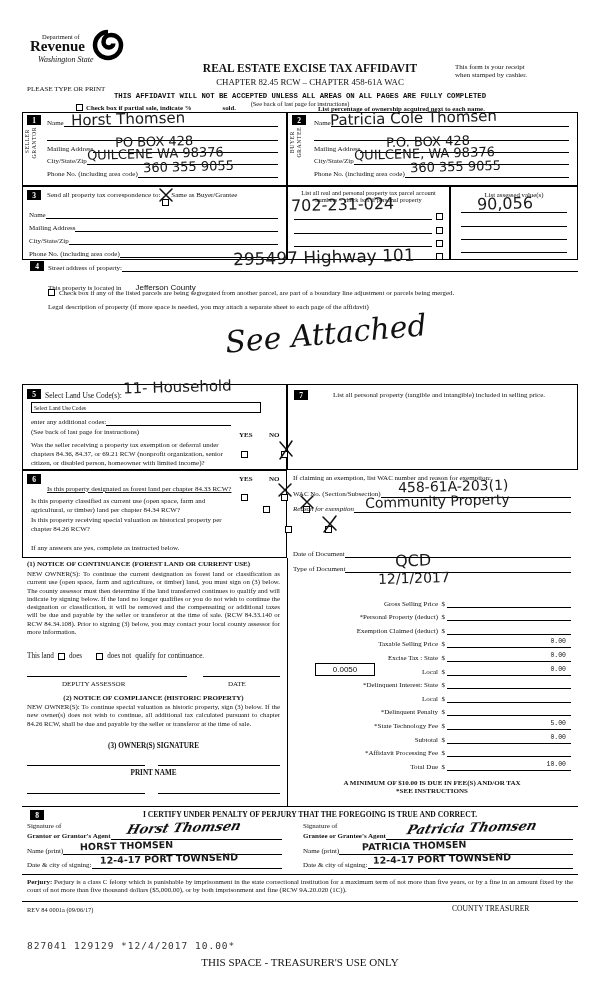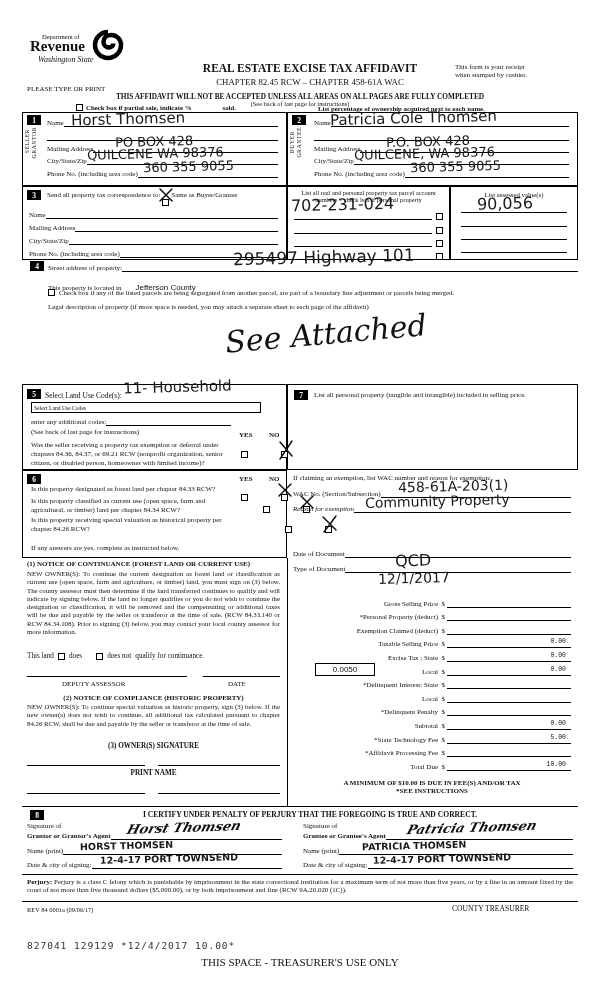--- a/index.html
+++ b/index.html
@@ -46,21 +46,21 @@
     </svg>
   </div>
 
   <div class="abs ctr b" style="left:140px;top:62px;width:340px;font-size:11.5px;">REAL ESTATE EXCISE TAX AFFIDAVIT</div>
   <div class="abs ctr" style="left:140px;top:77px;width:340px;font-size:8.8px;">CHAPTER 82.45 RCW – CHAPTER 458-61A WAC</div>
   <div class="abs" style="left:455px;top:63px;width:120px;font-size:7px;">
     <div>This form is your receipt</div>
     <div style="">when stamped by cashier.</div>
   </div>
   <div class="abs lbl" style="left:27px;top:85px;">PLEASE TYPE OR PRINT</div>
-  <div class="abs ctr b" style="left:0;top:92px;width:600px;font-size:7.3px;">THIS AFFIDAVIT WILL NOT BE ACCEPTED UNLESS ALL AREAS ON ALL PAGES ARE FULLY COMPLETED</div>
+  <div class="abs ctr b" style="left:0;top:92px;width:600px;font-size:7.3px;font-family:Liberation Mono, monospace;">THIS AFFIDAVIT WILL NOT BE ACCEPTED UNLESS ALL AREAS ON ALL PAGES ARE FULLY COMPLETED</div>
   <div class="abs ctr fine" style="left:0;top:100px;width:600px;">(See back of last page for instructions)</div>
 
   <div class="abs" style="left:76px;top:104px;display:flex;align-items:center;gap:3px;">
     <span class="cb"></span>
     <span class="b" style="font-size:6.8px;">Check box if partial sale, indicate %</span>
     <span class="b" style="font-size:6.8px;margin-left:28px;">sold.</span>
   </div>
   <div class="abs b" style="left:318px;top:105px;font-size:6.8px;">List percentage of ownership acquired next to each name.</div>
 
   <div class="box" style="left:22px;top:112px;width:265px;height:74px;">
@@ -214,29 +214,29 @@
     <span class="cbwrap abs" style="left:218px;top:58px;"><span class="cb"></span></span>
     <span class="cbwrap abs" style="left:247px;top:58px;"><span class="cb"></span>
       <svg class="xmark" width="18" height="22" viewBox="0 0 18 22">
           <path d="M3 3 L15 17 M15 2 L3 20" stroke="#111" stroke-width="1.5" stroke-linecap="round" fill="none"></path>
         </svg>
     </span>
   </div>
 
   <div class="box" style="left:287px;top:384px;width:291px;height:86px;">
     <div class="numbox abs" style="left:6px;top:5px;">7</div>
-    <div class="abs lbl" style="left:26px;top:6px;width:250px;line-height:1.35;">List all  personal property (tangible and intangible) included in selling price.</div>
+    <div class="abs lbl" style="left:26px;top:6px;width:250px;line-height:1.35;text-align:center;">List all  personal property (tangible and intangible) included in selling price.</div>
   </div>
 
   <div class="box" style="left:22px;top:470px;width:265px;height:88px;">
     <div class="numbox abs" style="left:4px;top:3px;">6</div>
     <div class="abs b lbl" style="left:216px;top:4px;">YES</div>
     <div class="abs b lbl" style="left:246px;top:4px;">NO</div>
 
-    <div class="abs lbl" style="left:8px;top:14px;width:200px;line-height:1.25;">Is this property designated as forest land per chapter 84.33 RCW?</div>
+    <div class="abs lbl" style="left:24px;top:14px;width:200px;line-height:1.25;text-decoration:underline;">Is this property designated as forest land per chapter 84.33 RCW?</div>
     <span class="cbwrap abs" style="left:218px;top:15px;"><span class="cb"></span></span>
     <span class="cbwrap abs" style="left:247px;top:15px;"><span class="cb"></span>
       <svg class="xmark" width="16" height="16" viewBox="0 0 16 16">
           <path d="M2 2 L14 14 M14 2 L2 14" stroke="#111" stroke-width="1.5" stroke-linecap="round" fill="none"></path>
         </svg>
     </span>
 
     <div class="abs lbl" style="left:8px;top:26px;width:200px;line-height:1.25;">Is this property classified as current use (open space, farm and agricultural, or timber) land per chapter 84.34 RCW?</div>
     <span class="cbwrap abs" style="left:218px;top:27px;"><span class="cb"></span></span>
     <span class="cbwrap abs" style="left:247px;top:27px;"><span class="cb"></span>
@@ -337,26 +337,26 @@
       </div>
     <div class="feerow">
         <span class="feelabel">Local  $</span>
         <span class="feeline"></span>
       </div>
     <div class="feerow">
         <span class="feelabel">*Delinquent Penalty  $</span>
         <span class="feeline"></span>
       </div>
     <div class="feerow">
+        <span class="feelabel">*State Technology Fee  $</span>
+        <span class="feeline">5.00</span>
+      </div>
+    <div class="feerow">
         <span class="feelabel">Subtotal  $</span>
         <span class="feeline">0.00</span>
-      </div>
-    <div class="feerow">
-        <span class="feelabel">*State Technology Fee  $</span>
-        <span class="feeline">5.00</span>
       </div>
     <div class="feerow">
         <span class="feelabel">*Affidavit Processing Fee  $</span>
         <span class="feeline"></span>
       </div>
     <div class="feerow">
         <span class="feelabel">Total Due  $</span>
         <span class="feeline">10.00</span>
       </div>
   </div>

